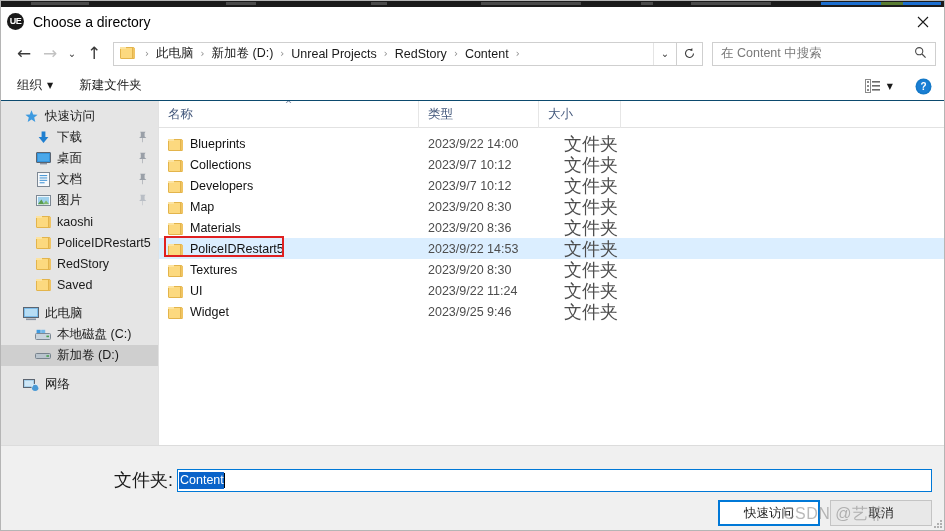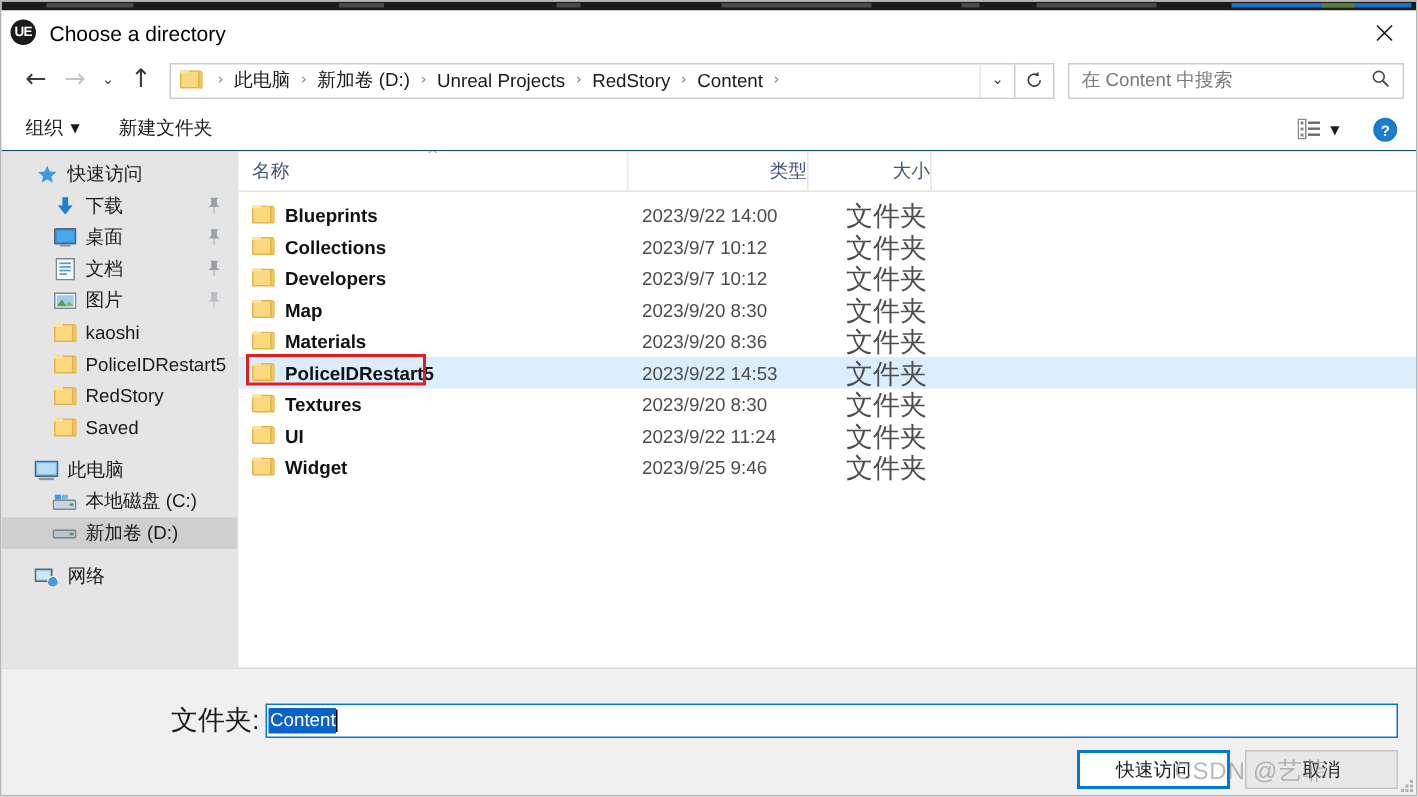--- a/index.html
+++ b/index.html
@@ -288,22 +288,22 @@
     display: flex;
     align-items: center;
     padding-left: 9px;
     font-size: 12.5px;
     color: #42577b;
     cursor: default;
     position: relative;
   }
   .col-h.name { width: 260px; }
   .col-h.date { width: 136px; }
-  .col-h.type { width: 120px; justify-content: flex-end; }
-  .col-h.size { width: 82px; justify-content: flex-end; }
+  .col-h.type { width: 120px; }
+  .col-h.size { width: 82px; }
   .sort-caret {
     position: absolute;
     top: -2px;
     left: 50%;
     transform: translateX(-50%);
     font-size: 9px;
     color: #6b7d9c;
     font-family: "DejaVu Sans", sans-serif;
   }
   .rows { padding-top: 5px; }
@@ -311,25 +311,24 @@
     height: 21px;
     display: flex;
     align-items: center;
     cursor: default;
     position: relative;
   }
   .frow.selected { background: #dbeeff; }
   .frow .c-name {
     width: 260px;
     display: flex;
-    align-items: flex-start;
+    align-items: flex-end;
     padding-left: 9px;
     box-sizing: border-box;
     overflow: hidden;
-    font-weight: bold;
   }
   .frow .c-date {
     width: 136px;
     font-size: 12.5px;
     color: #4d4d4d;
     padding-left: 9px;
     box-sizing: border-box;
     white-space: nowrap;
   }
   .frow .c-type {

